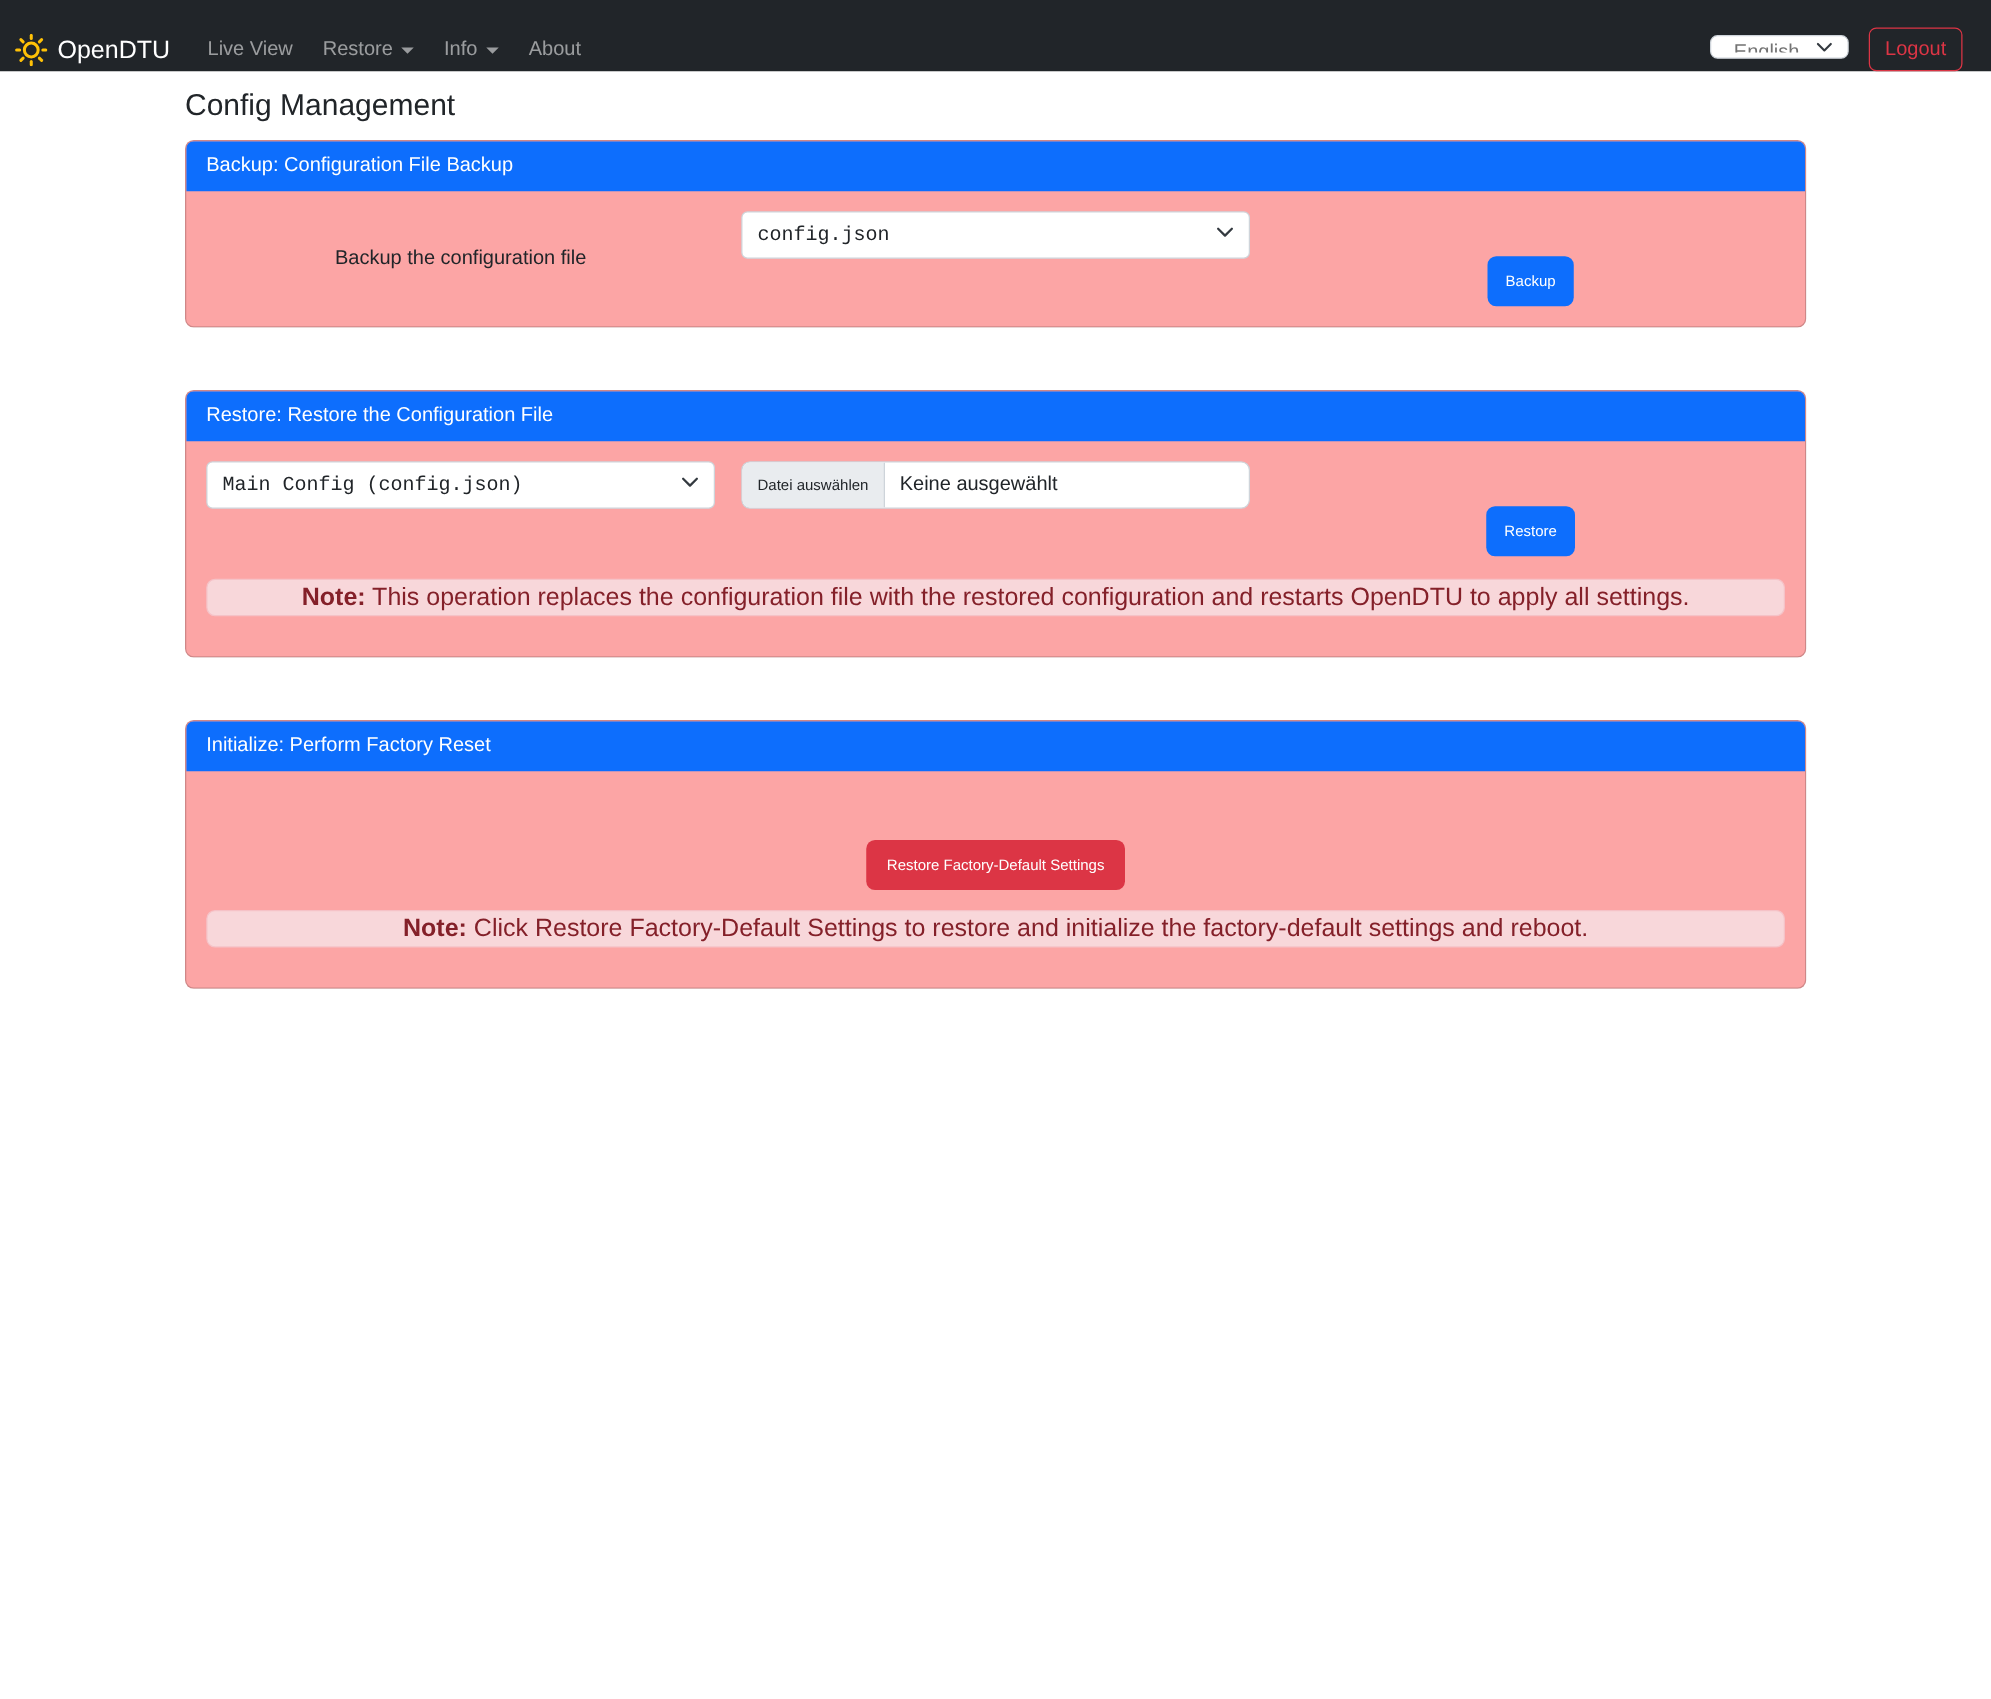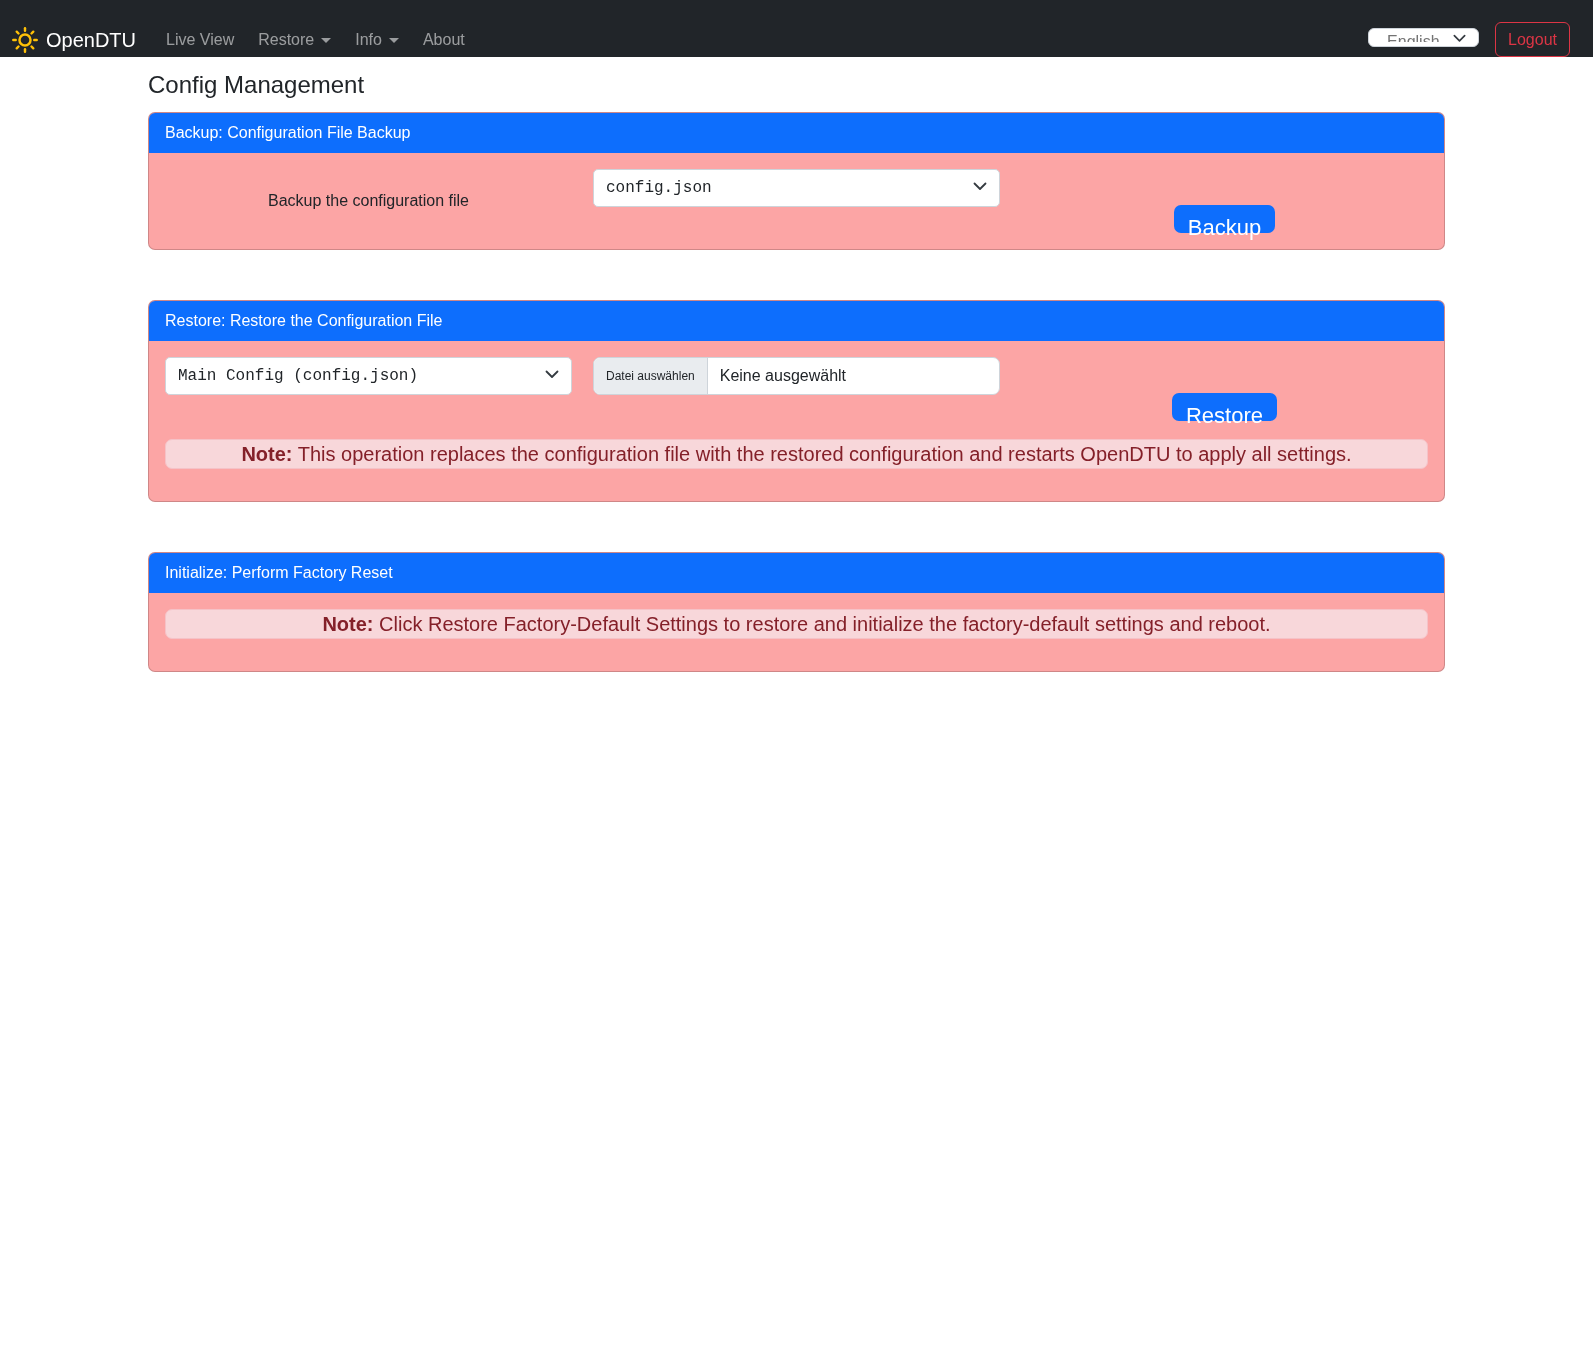--- a/index.html
+++ b/index.html
@@ -53,22 +53,22 @@
     pointer-events: none; }
 
   .file-input { display: flex; width: 100%; height: 38px; border: 1px solid #ced4da;
     border-radius: 7px; overflow: hidden; background: #ffffff; cursor: pointer; }
   .file-btn { background: #e9ecef; color: #212529; padding: 6px 12px; border: none;
     border-right: 1px solid #ced4da; font-size: 12px; font-family: inherit;
     white-space: nowrap; cursor: pointer; }
   .file-status { padding: 6px 12px; font-size: 16px; color: #212529; white-space: nowrap;
     display: flex; align-items: center; }
 
-  .btn { border: none; border-radius: 7px; height: 28px; padding: 6px 14px;
-    font-size: 22px; font-family: inherit; cursor: pointer; line-height: 1.5; margin-top: 36px; }
+  .btn { border: none; border-radius: 7px; height: 40px; padding: 6px 14px;
+    font-size: 12px; font-family: inherit; cursor: pointer; line-height: 1.5; margin-top: 36px; }
   .btn-primary { background: #0d6efd; color: #ffffff; }
   .btn-danger { background: #dc3545; color: #ffffff; padding: 6px 16px; }
 
   .alert-danger { background: #f8d7da; border: 1px solid #f5c2c7; color: #842029;
     border-radius: 7px; text-align: center; font-size: 20px;
     line-height: 1.4; margin-bottom: 16px; }
   .alert-danger .note-bold { font-weight: 700; }
 
   .mt-note { margin-top: 18px; }
   .center-row { text-align: center; margin: 3px 0 16px 0; }
@@ -183,18 +183,21 @@
       </div>
       <div class="alert-danger mt-note">
         <span class="note-bold">Note:</span><span> This operation replaces the configuration file with the restored configuration and restarts OpenDTU to apply all settings.</span>
       </div>
     </div>
   </div>
 
   <div class="card">
     <div class="card-header">Initialize: Perform Factory Reset</div>
     <div class="card-body">
+      <div class="center-row">
+        <button class="btn btn-danger">Restore Factory-Default Settings</button>
+      </div>
       <div class="alert-danger">
         <span class="note-bold">Note:</span><span> Click Restore Factory-Default Settings to restore and initialize the factory-default settings and reboot.</span>
       </div>
     </div>
   </div>
 </div>
 
 </body></html>

